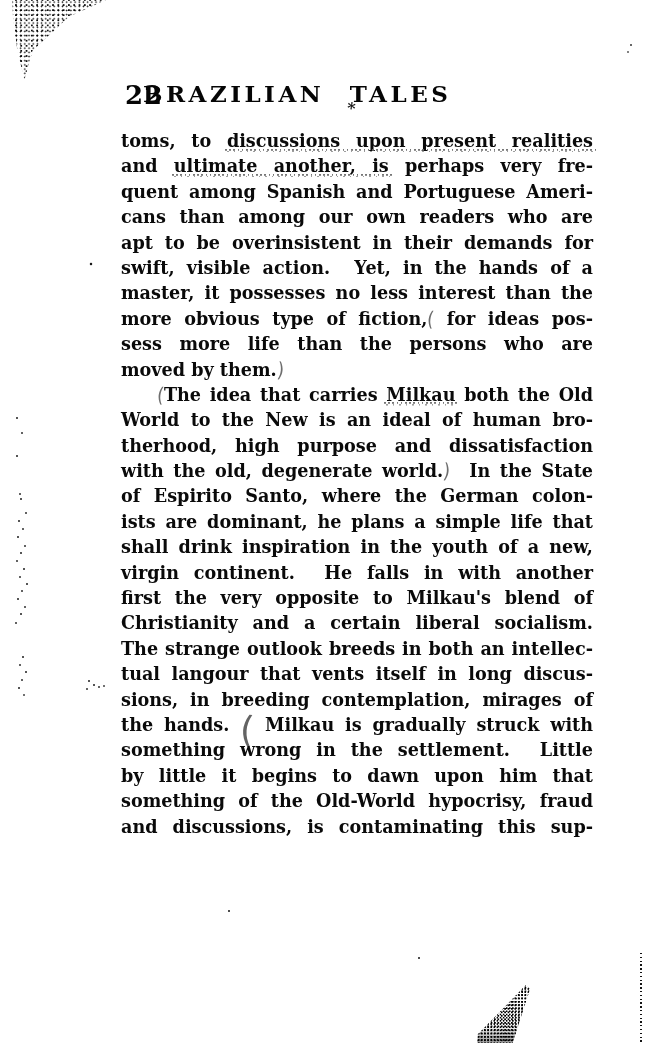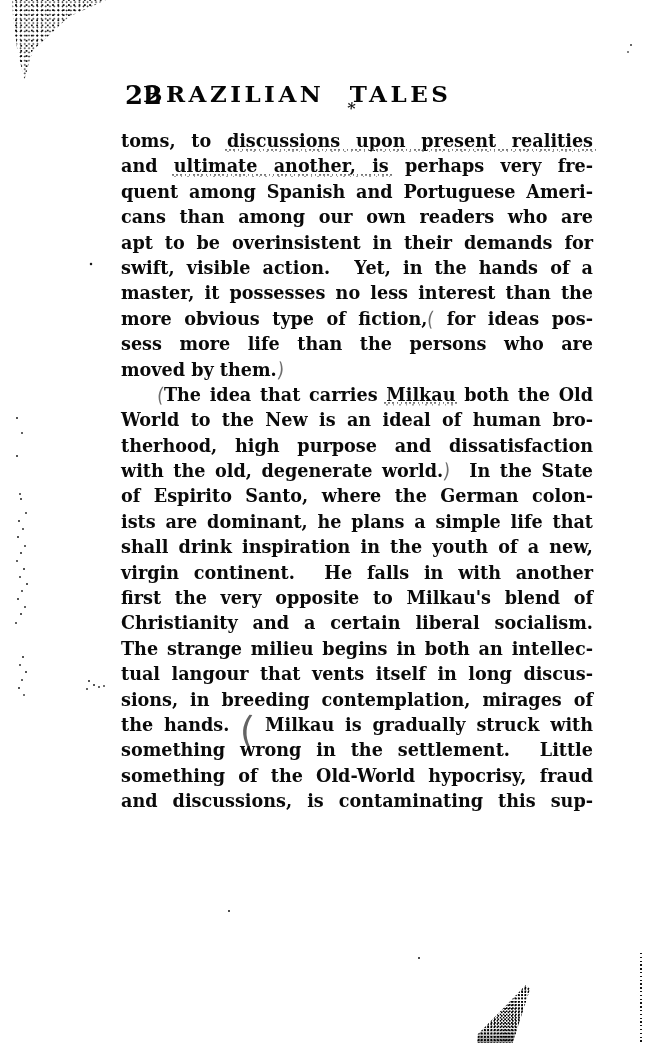--- a/index.html
+++ b/index.html
@@ -123,22 +123,23 @@
       <div class="line indent"><span class="seg pencil">(</span><span class="seg">The idea that carries </span><span class="seg u">Milkau</span><span class="seg"> both the Old</span></div>
       <div class="line"><span class="seg">World to the New is an ideal of human bro-</span></div>
       <div class="line"><span class="seg">therhood, high purpose and dissatisfaction</span></div>
       <div class="line"><span class="seg">with the old, degenerate world.</span><span class="seg pencil">)</span><span class="seg">&nbsp; In the State</span></div>
       <div class="line"><span class="seg">of Espirito Santo, where the German colon-</span></div>
       <div class="line"><span class="seg">ists are dominant, he plans a simple life that</span></div>
       <div class="line"><span class="seg">shall drink inspiration in the youth of a new,</span></div>
       <div class="line"><span class="seg">virgin continent.&nbsp; He falls in with another</span></div>
       <div class="line"><span class="seg">first the very opposite to Milkau's blend of</span></div>
       <div class="line"><span class="seg">Christianity and a certain liberal socialism.</span></div>
-      <div class="line"><span class="seg">The strange milieu begins in both an intellec-</span></div>
+      <div class="line"><span class="seg">The strange outlook breeds in both an intellec-</span></div>
       <div class="line"><span class="seg">tual langour that vents itself in long discus-</span></div>
       <div class="line"><span class="seg">sions, in breeding contemplation, mirages of</span></div>
       <div class="line"><span class="seg">the hands. </span><span class="seg pencil big">(</span><span class="seg"> Milkau is gradually struck with</span></div>
       <div class="line"><span class="seg">something wrong in the settlement.&nbsp; Little</span></div>
+      <div class="line"><span class="seg">by little it begins to dawn upon him that</span></div>
       <div class="line"><span class="seg">something of the Old-World hypocrisy, fraud</span></div>
       <div class="line"><span class="seg">and discussions, is contaminating this sup-</span></div>
     </div>
 
 </div>
 
 </body></html>

